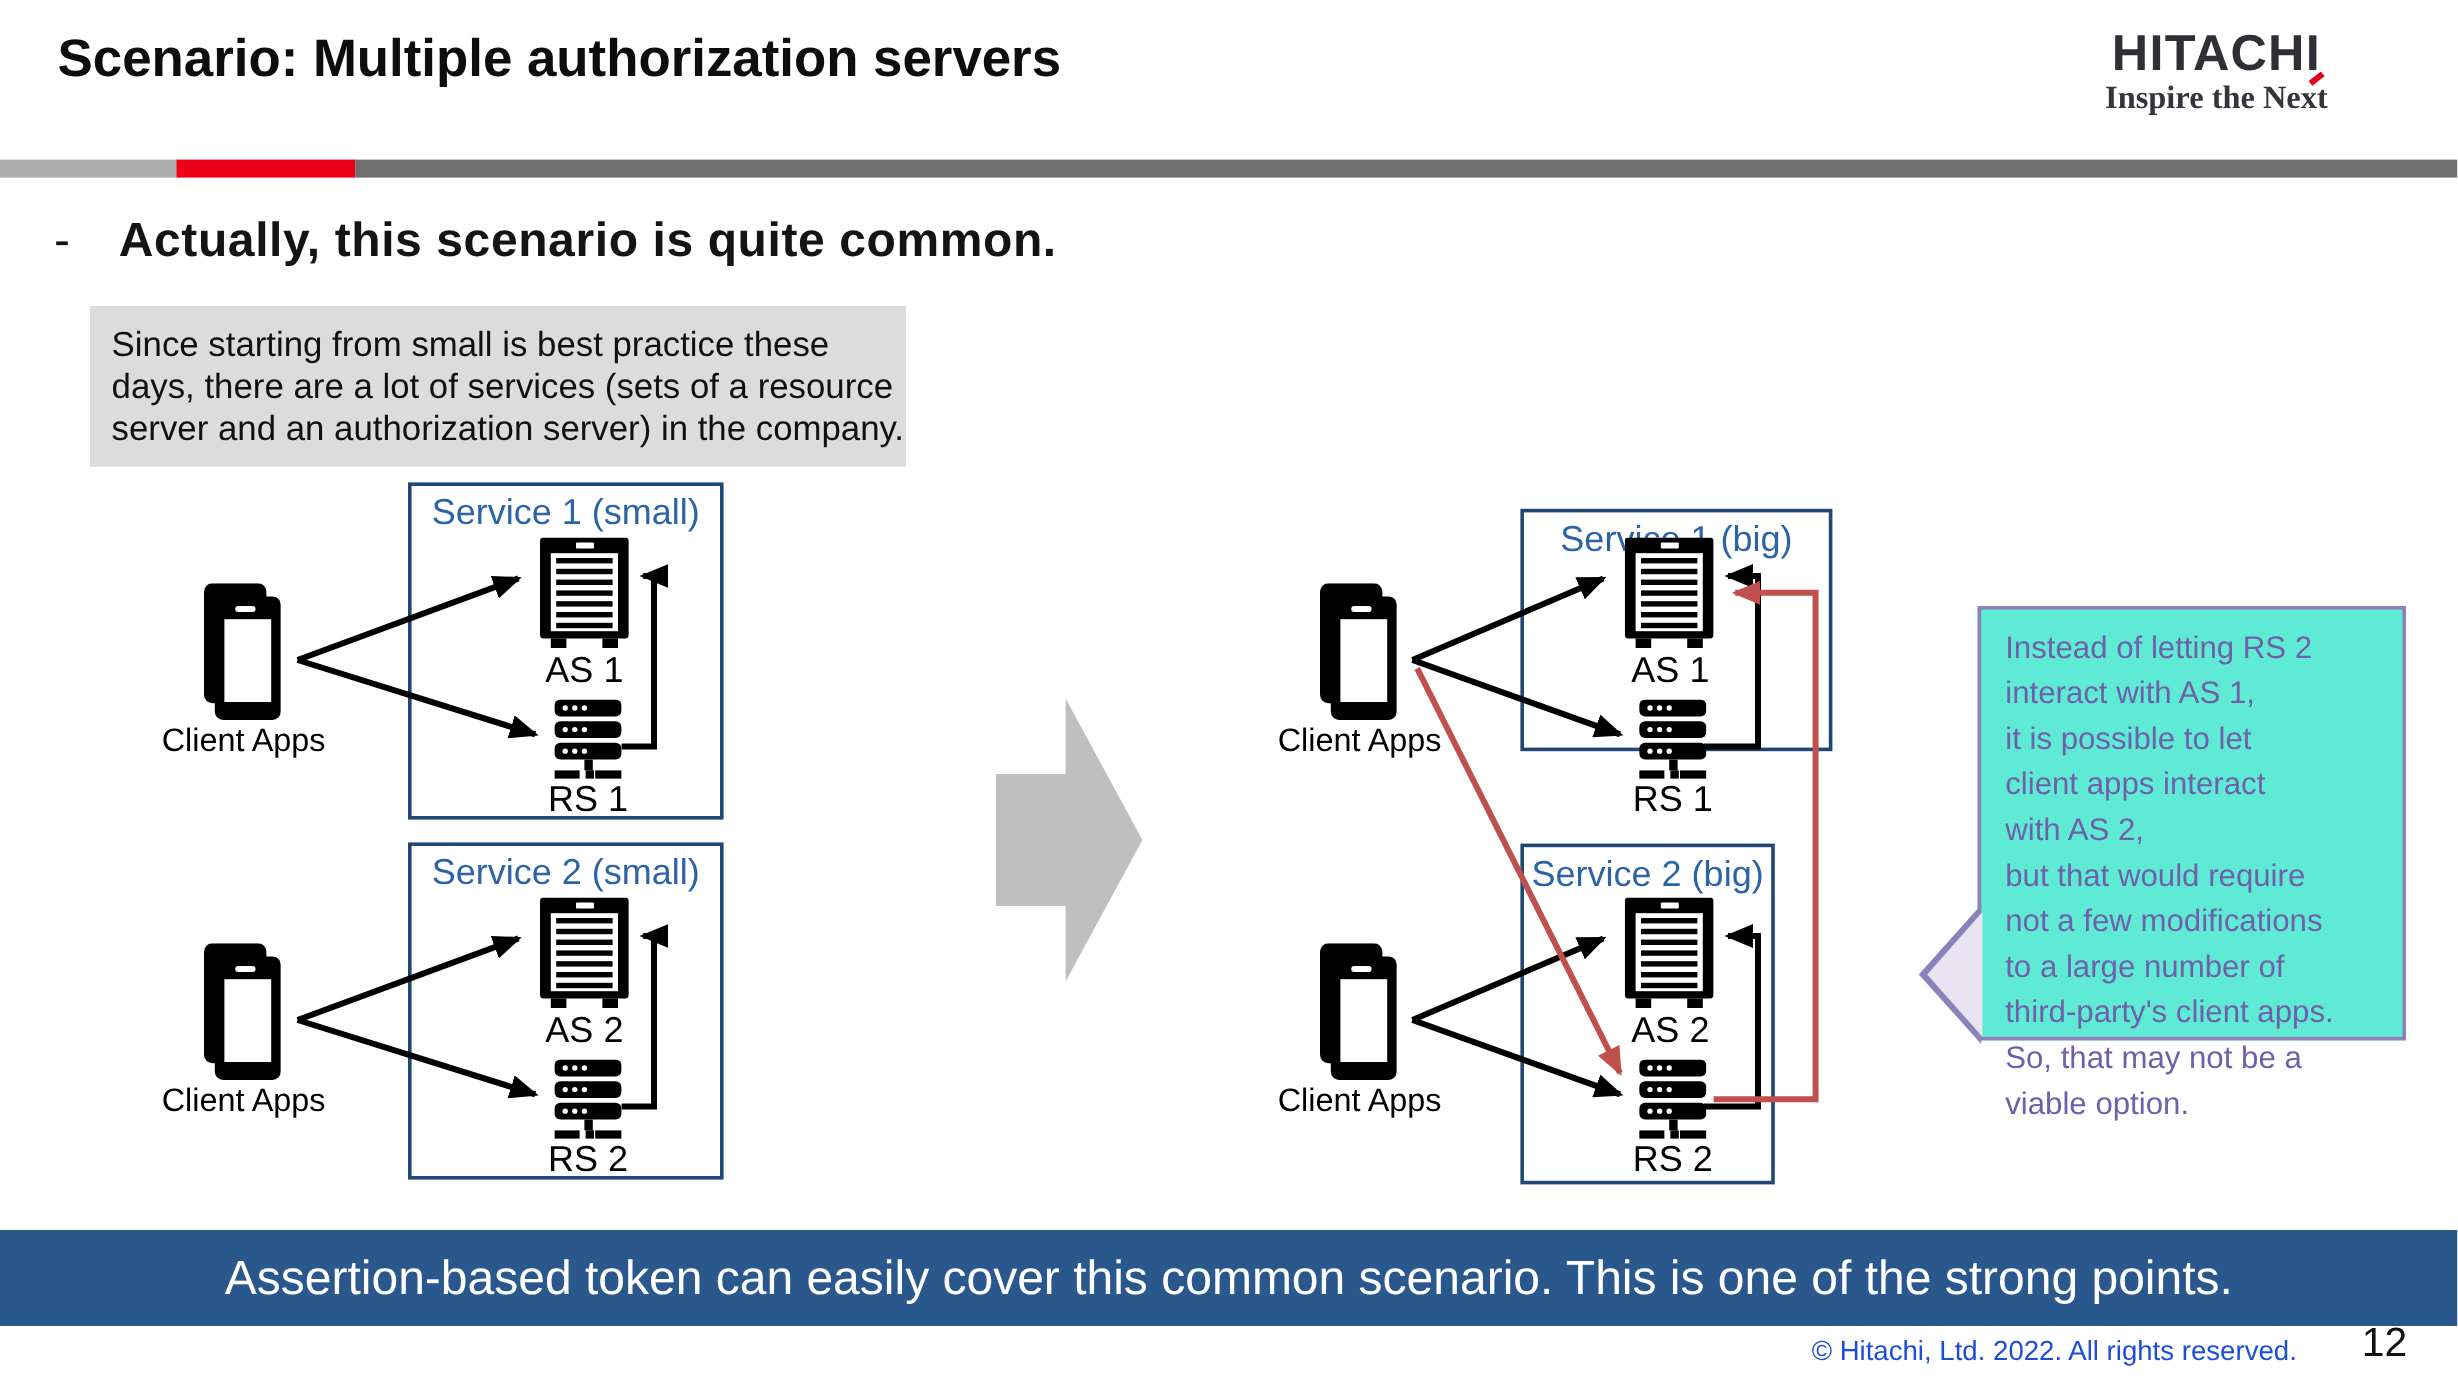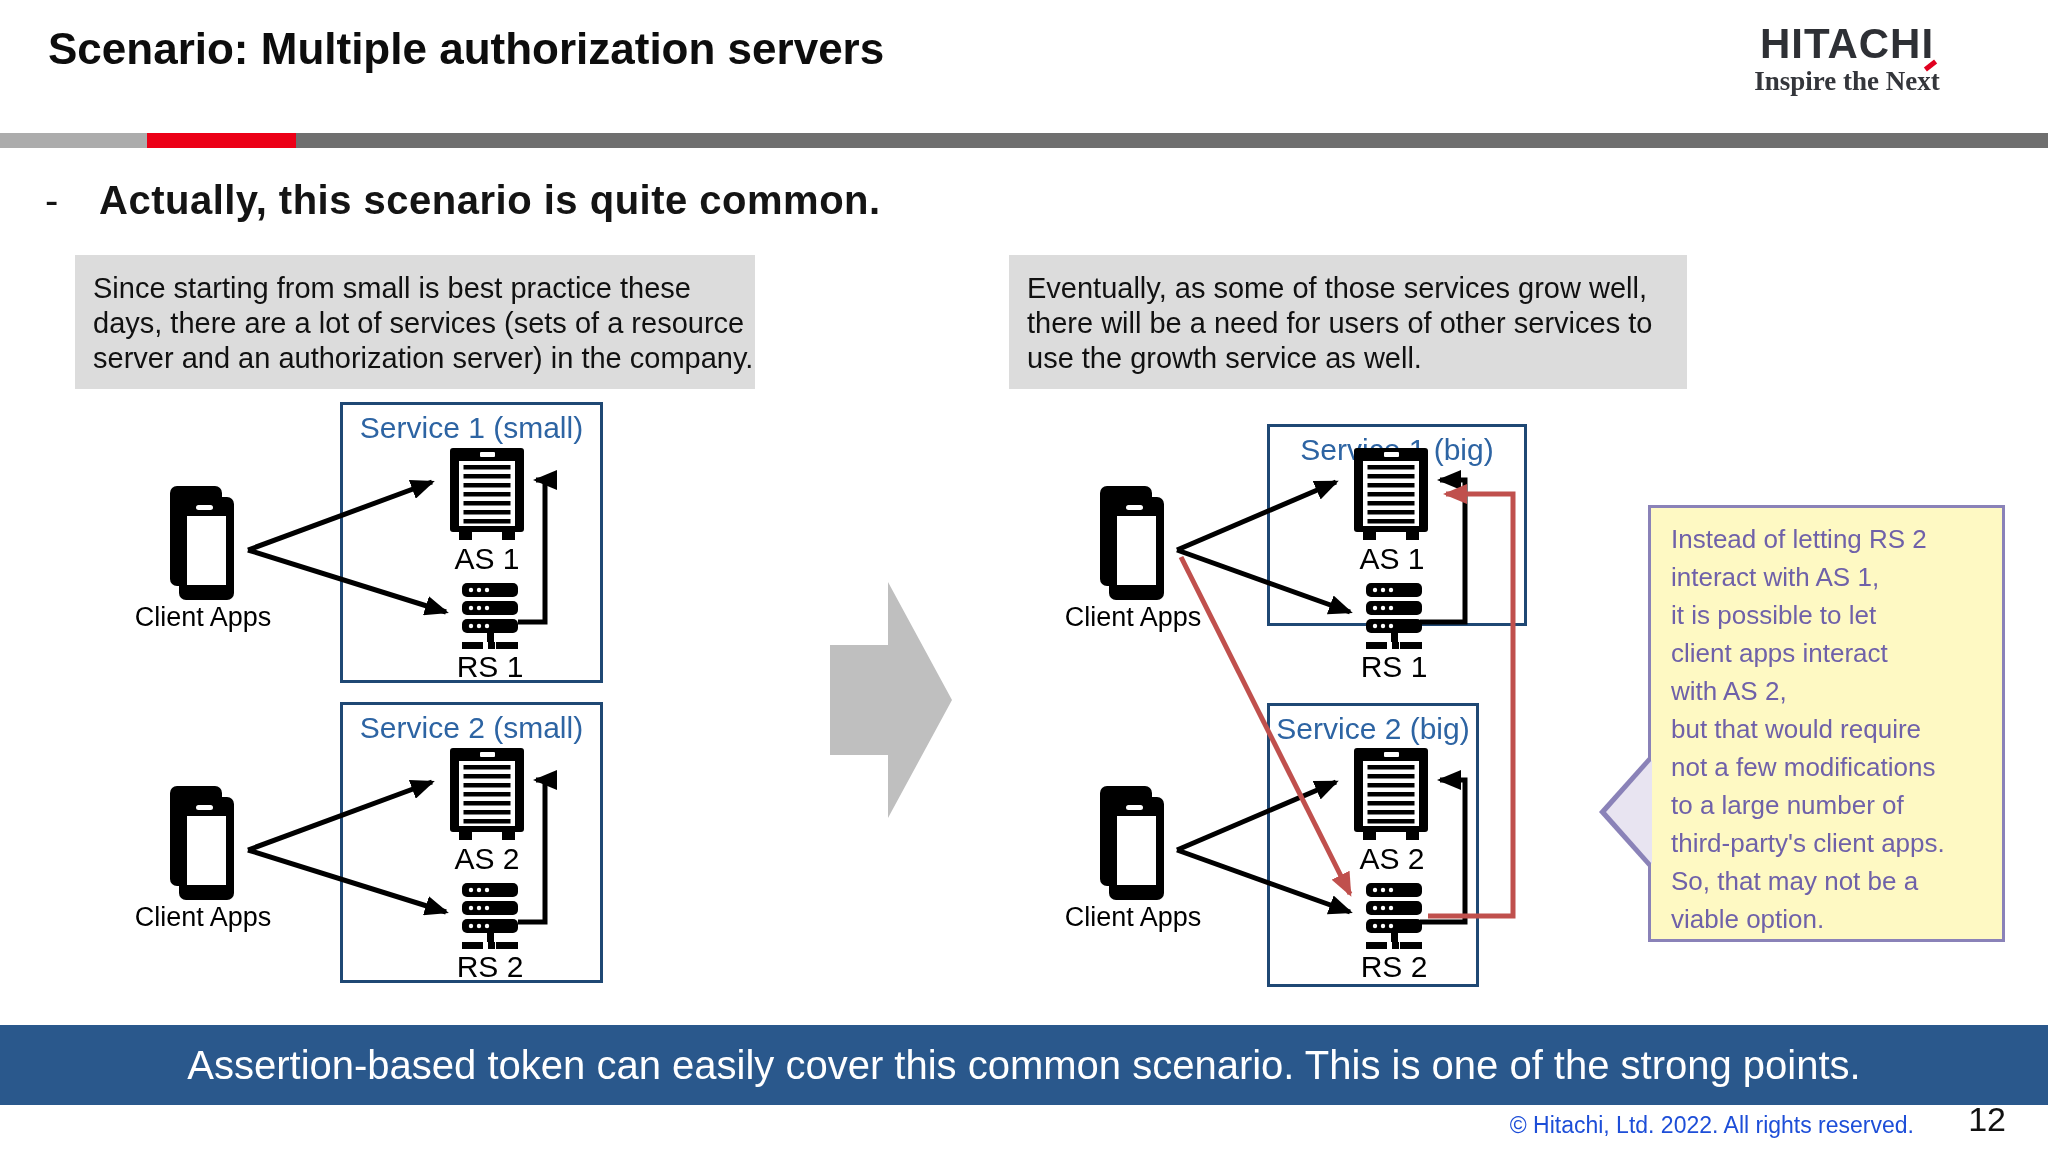--- a/index.html
+++ b/index.html
@@ -32,21 +32,21 @@
   .note-right { left:1009px; top:255px; width:660px; height:118px; }
 
   
   .svc { border:3px solid #1f4874; background:#fff; box-sizing:border-box; }
   .svc-title { position:absolute; left:0; top:6px; width:100%; text-align:center;
                color:#2d64a3; font-size:30px; }
   .lbl { position:absolute; text-align:center; color:#000; font-size:30px; }
   .client-lbl { position:absolute; text-align:center; color:#000; font-size:27px; }
 
   
-  .callout { left:1648px; top:505px; width:357px; height:437px; background:#fef9c3;
+  .callout { left:1648px; top:505px; width:357px; height:362px; background:#5eead4;
              border:3px solid #8a82b8; box-sizing:border-box; }
   .callout:before { content:""; position:absolute; left:-52px; top:246px; width:0; height:0;
              border-top:58px solid transparent; border-bottom:58px solid transparent;
              border-right:52px solid #8a82b8; }
   .callout:after { content:""; position:absolute; left:-45px; top:252px; width:0; height:0;
              border-top:52px solid transparent; border-bottom:52px solid transparent;
              border-right:46px solid #e8e4f1; }
   .callout-text { position:absolute; left:20px; top:12px; width:320px;
              color:#6f61a9; font-size:26px; line-height:38px; white-space:pre-line; z-index:2; }
 
@@ -80,23 +80,20 @@
   </div>
 
   <div class="abs bullet">
     <span class="marker">-</span>
     <span class="txt">Actually, this scenario is quite common.</span>
   </div>
 
   <div class="abs note note-left">Since starting from small is best practice these
 days, there are a lot of services (sets of a resource
 server and an authorization server) in the company.</div>
-  <div class="abs note note-right">Eventually, as some of those services grow well,
-there will be a need for users of other services to
-use the growth service as well.</div>
 
   <div class="abs svc" style="left:340px; top:402px; width:263px; height:281px;">
     <div class="svc-title">Service 1 (small)</div>
   </div>
   <div class="abs svc" style="left:340px; top:702px; width:263px; height:281px;">
     <div class="svc-title">Service 2 (small)</div>
   </div>
   <div class="abs svc" style="left:1267px; top:424px; width:260px; height:202px;">
     <div class="svc-title">Service 1 (big)</div>
   </div>

